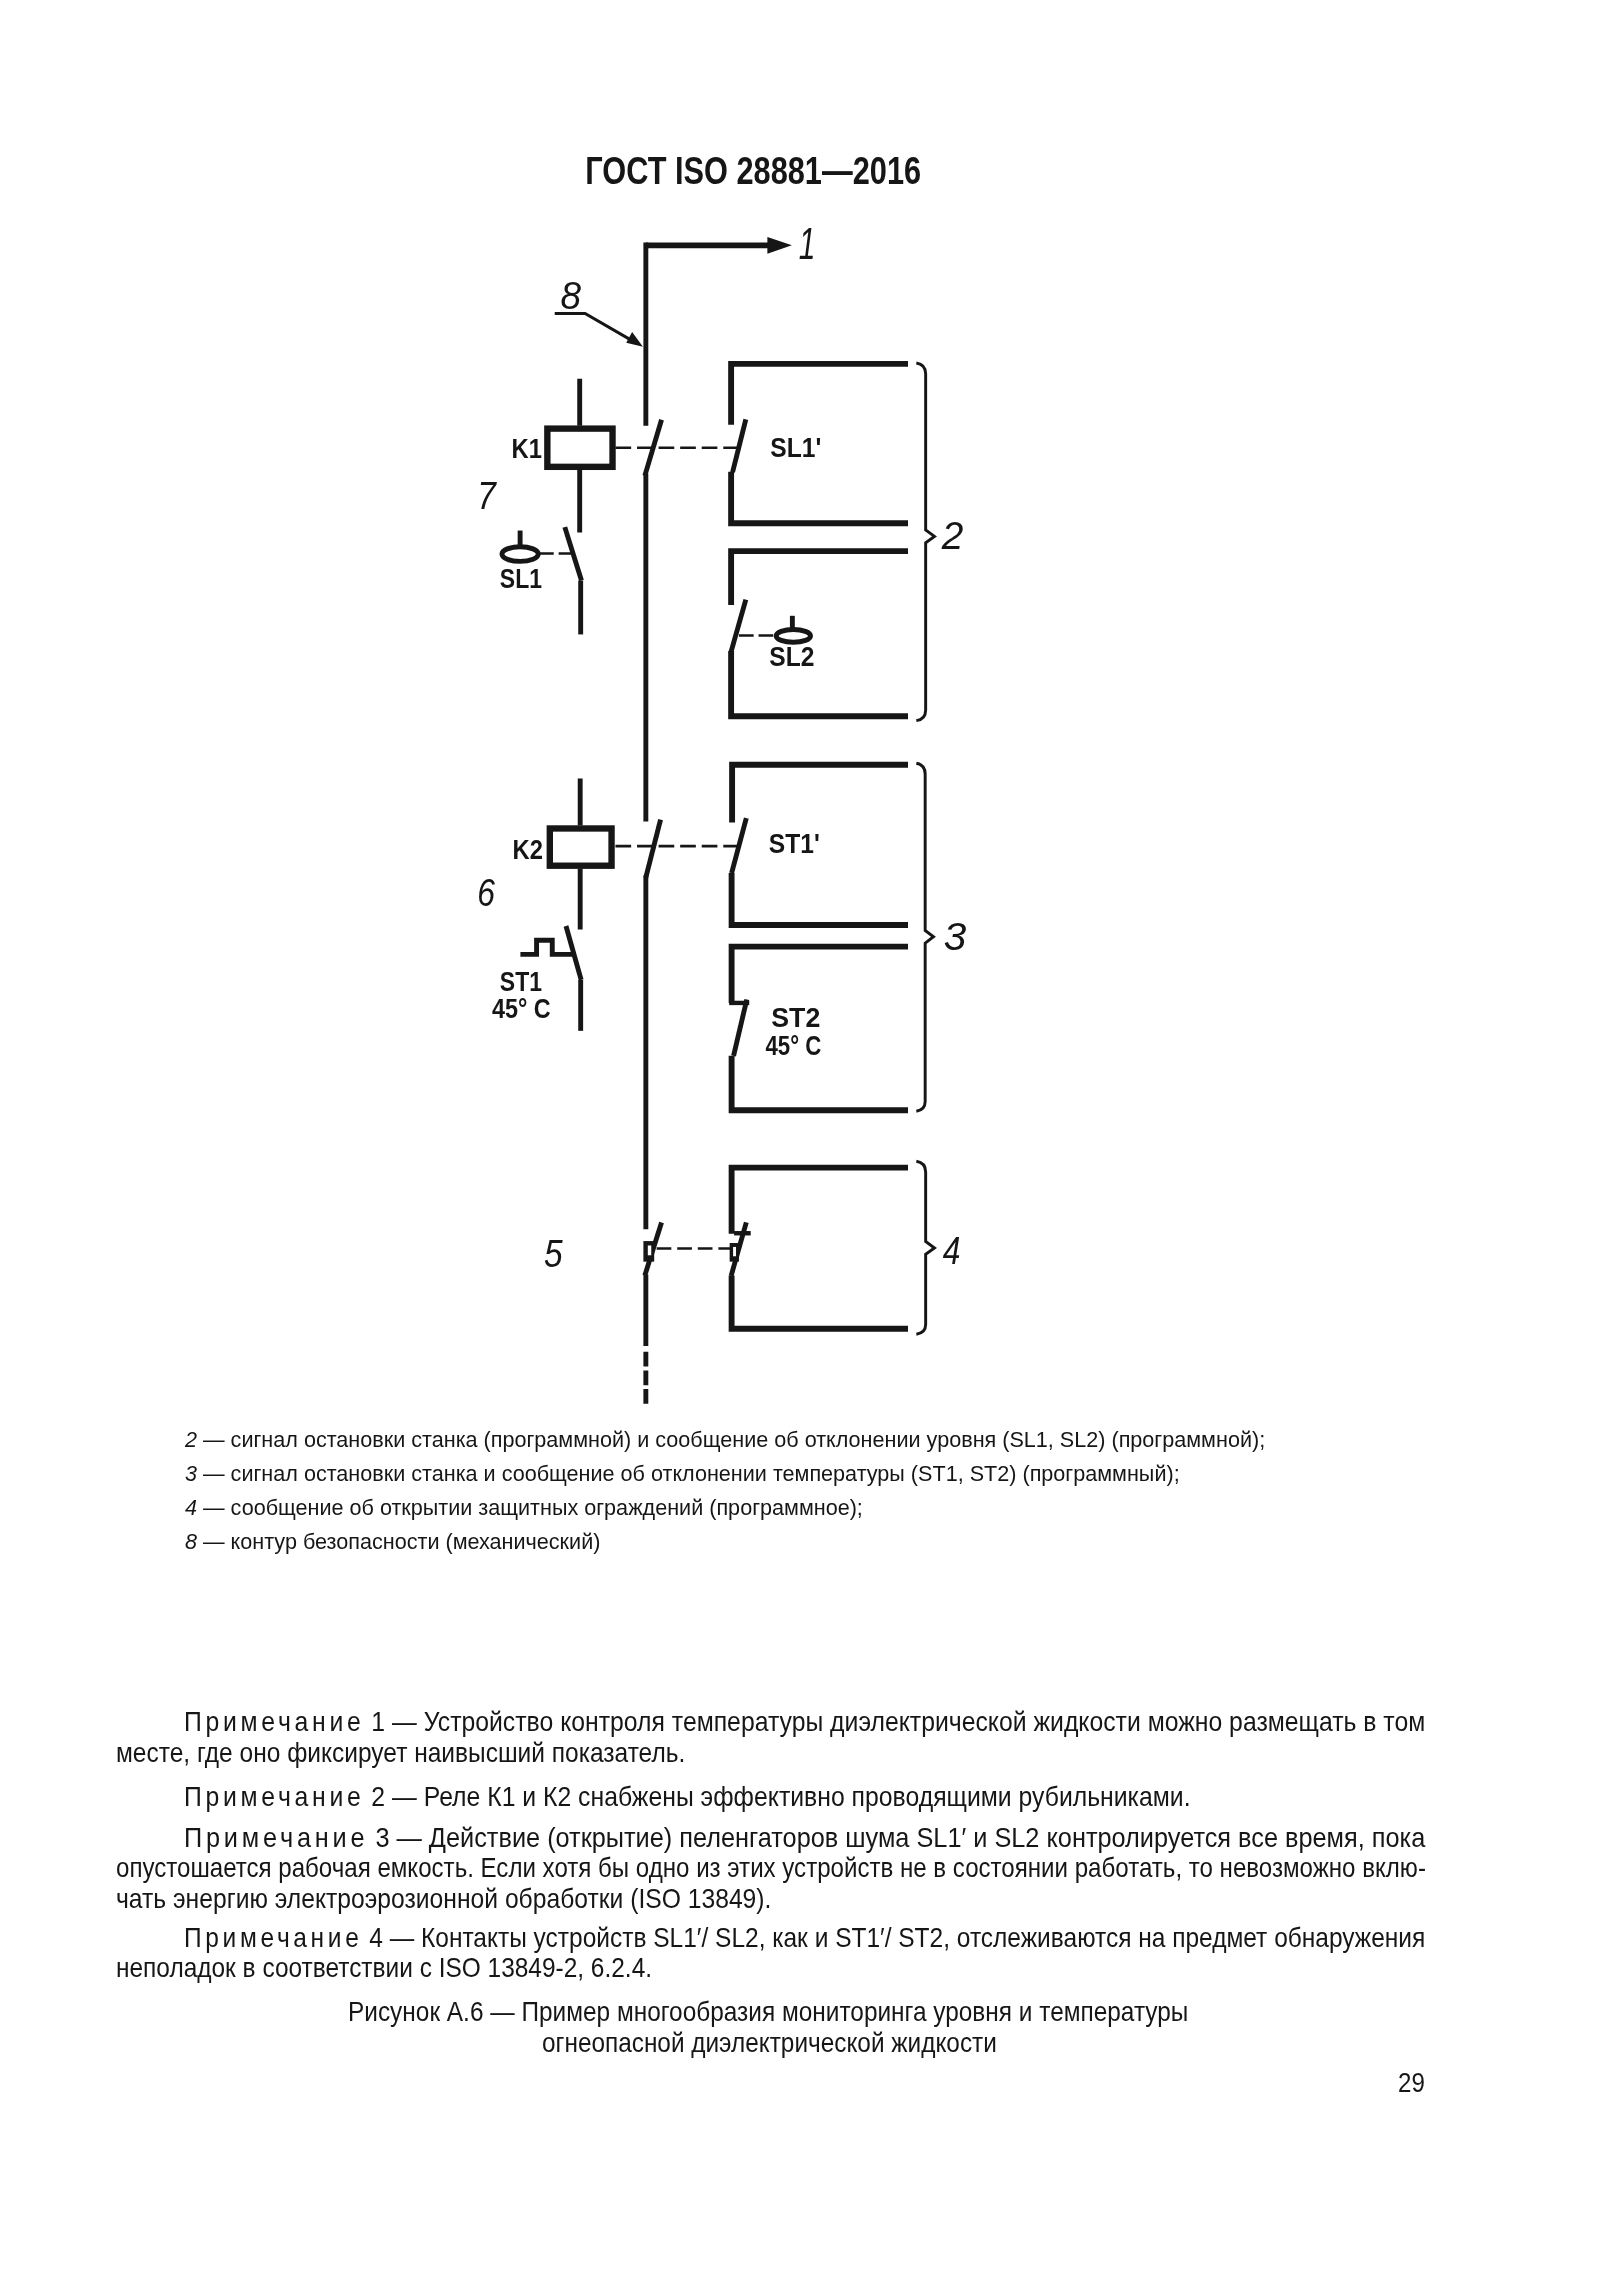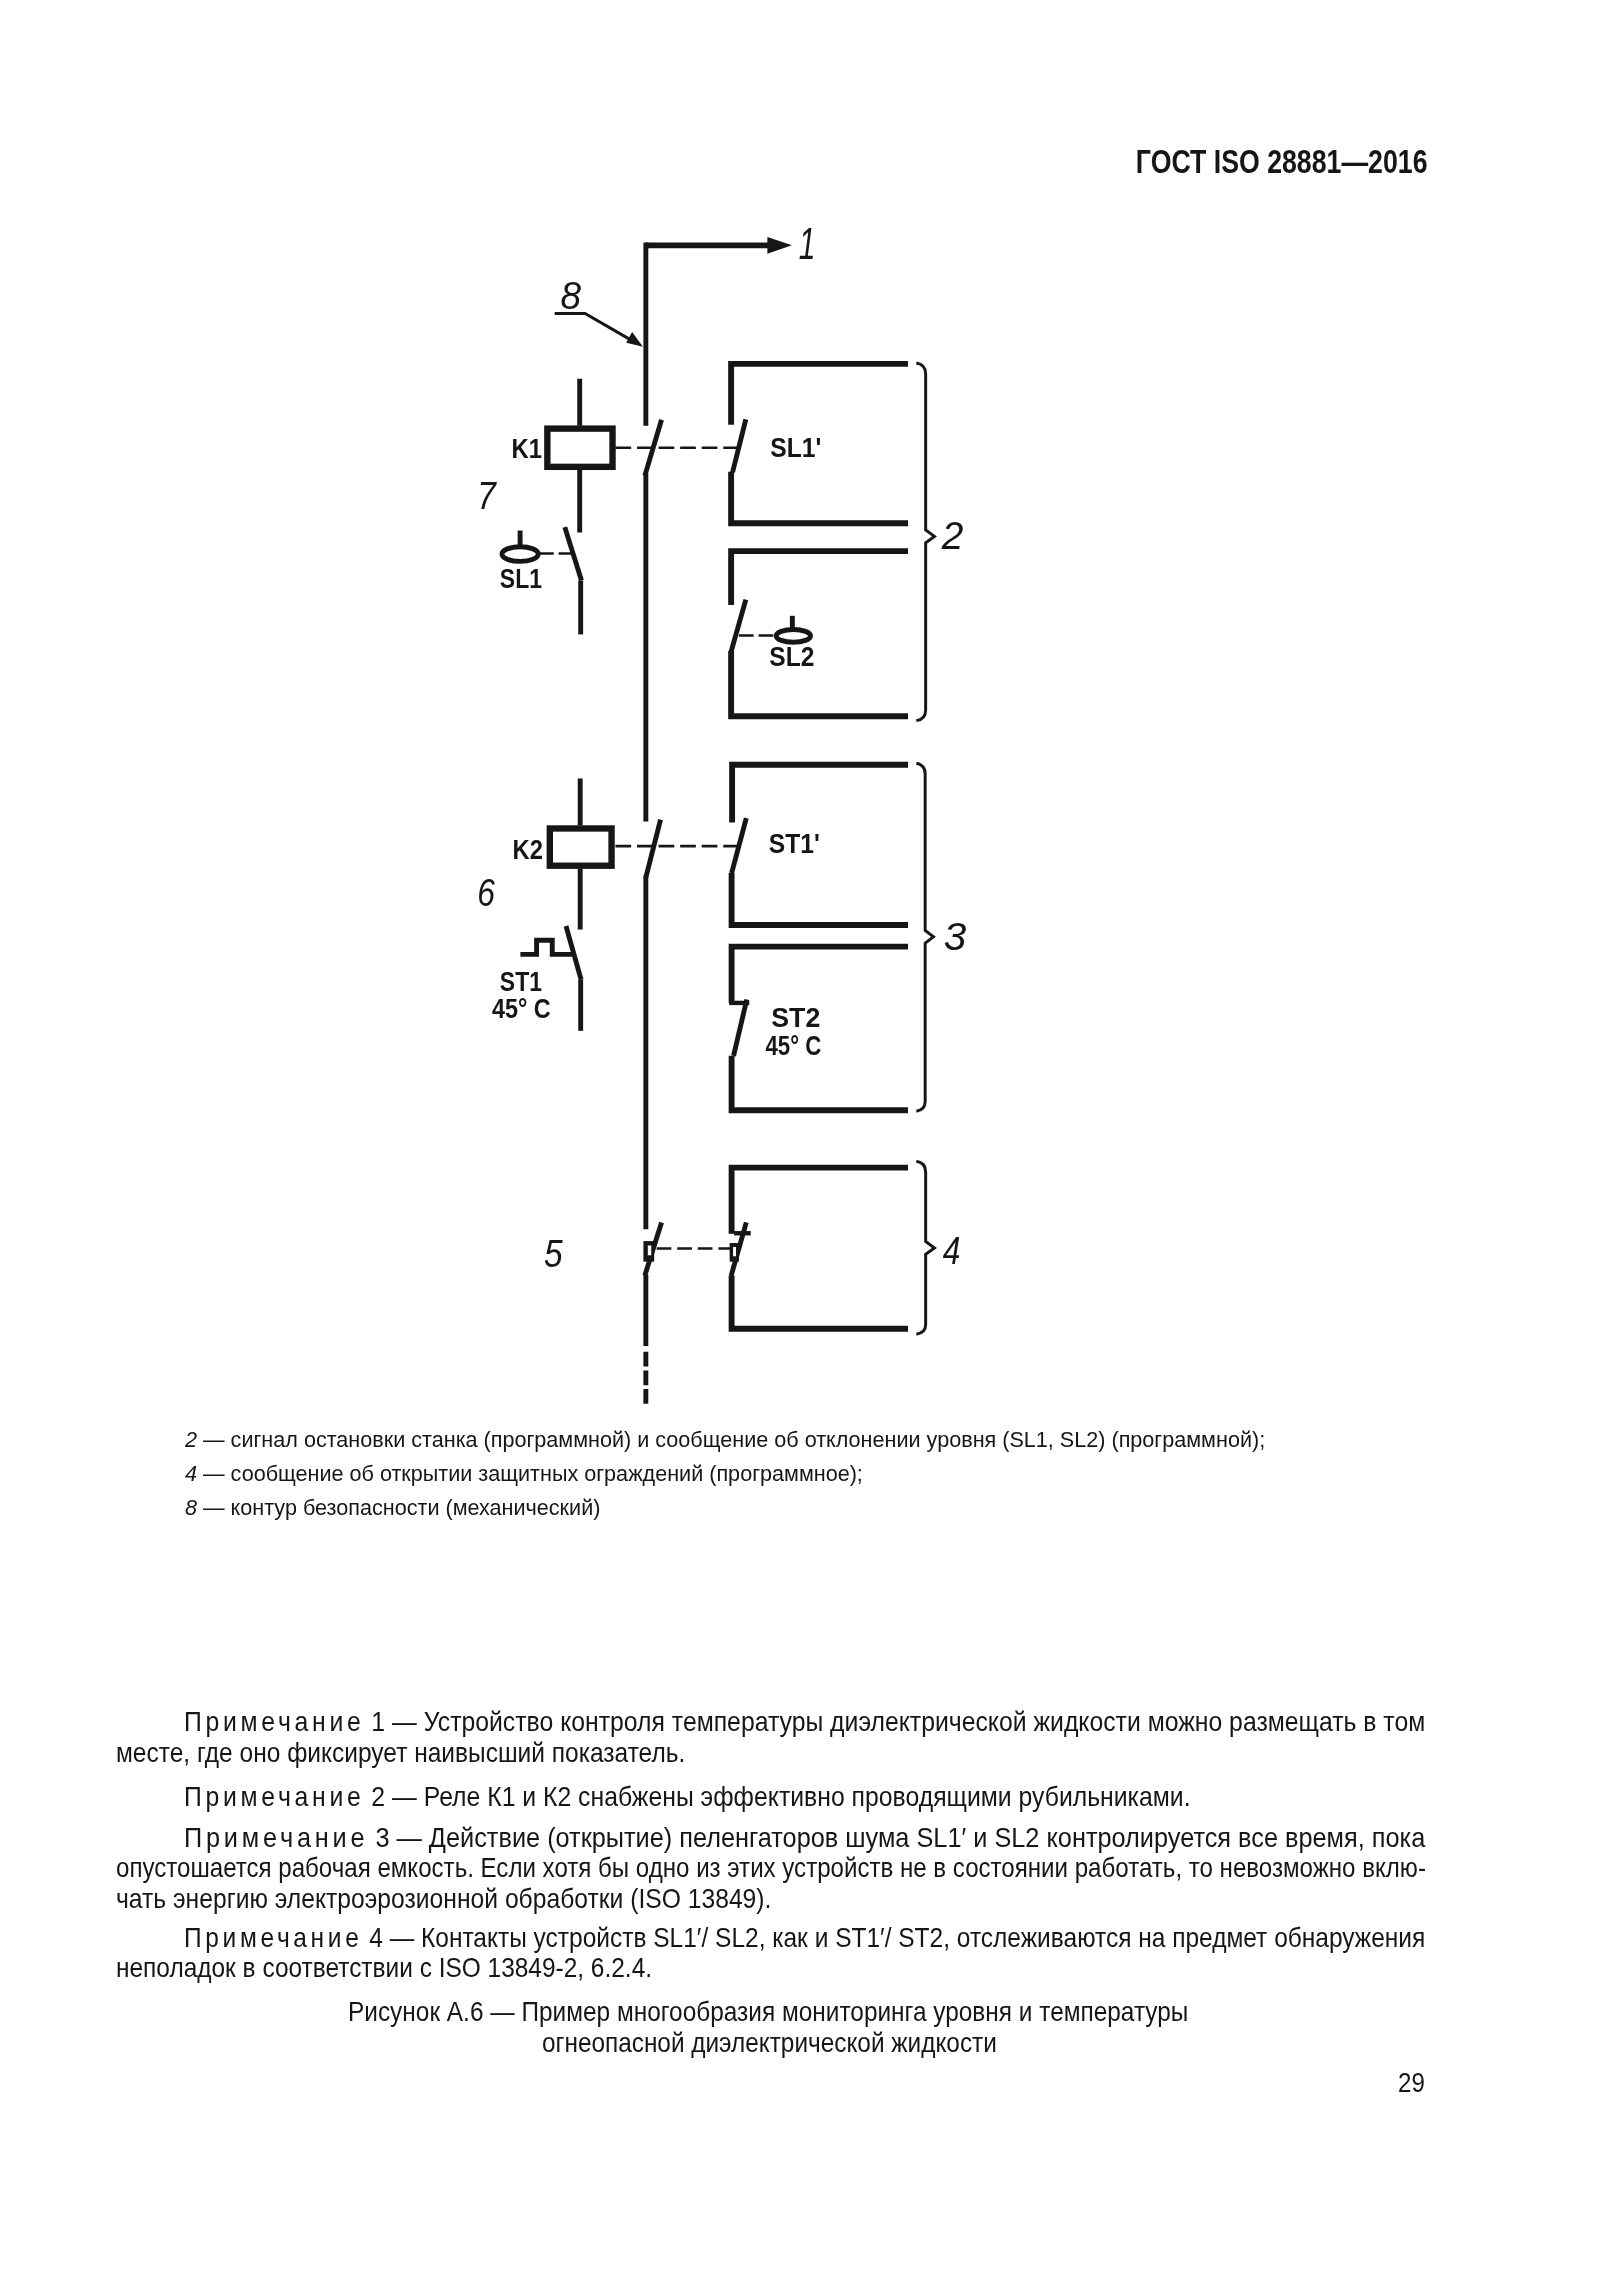--- a/index.html
+++ b/index.html
@@ -9,21 +9,21 @@
   .leg{font-size:21.6px;line-height:34px;white-space:nowrap;}
   .note{font-size:27.4px;line-height:30px;white-space:nowrap;transform-origin:left top;}
   .sp{letter-spacing:4.1px;}
   svg{position:absolute;left:0;top:0;}
   .dlbl{font:bold 29px "Liberation Sans",sans-serif;fill:#161616;}
   .num{font:italic 40px "Liberation Sans",sans-serif;fill:#161616;}
 </style>
 </head>
 <body>
 
-<div class="abs" style="left:0;top:143px;width:1427px;text-align:right;font-weight:bold;font-size:33px;"><span style="display:inline-block;transform:scaleX(0.809);transform-origin:right top;">ГОСТ ISO 28881—2016</span></div>
+<div class="abs" style="left:0;top:150px;width:1427px;text-align:center;font-weight:bold;font-size:38px;"><span style="display:inline-block;transform:scaleX(0.809);transform-origin:right top;">ГОСТ ISO 28881—2016</span></div>
 
 <svg width="1621" height="2293" viewBox="0 0 1654 2339">
 <g stroke="#161616" fill="none" stroke-width="5">
 
 <g>
 <path d="M659,247 V434 M659,483 V838 M659,893 V1254 M659,1300 V1373"></path>
 <path d="M659,1379 V1432" stroke-dasharray="15 4"></path>
 </g>
 
 <line x1="675" y1="428" x2="658" y2="485"></line>
@@ -143,20 +143,21 @@
 
 <g>
 <path d="M935,1184.5 Q944.5,1186 944.5,1195.5 L944.5,1266.5 L953.5,1273 L944.5,1279.5 L944.5,1351 Q944.5,1359.5 935,1361" stroke-width="3"></path>
 <text x="962" y="1289" class="num" stroke="none" textLength="18" lengthAdjust="spacingAndGlyphs">4</text>
 </g>
 </g>
 </svg>
 
 <div class="abs leg" style="left:185px;top:1423px;">
 <div><i>2</i> — сигнал остановки станка (программной) и сообщение об отклонении уровня (SL1, SL2) (программной);</div>
+<div><i>3</i> — сигнал остановки станка и сообщение об отклонении температуры (ST1, ST2) (программный);</div>
 <div><i>4</i> — сообщение об открытии защитных ограждений (программное);</div>
 <div><i>8</i> — контур безопасности (механический)</div>
 </div>
 
 <div class="abs note" style="left:184px;top:1707px;transform:scaleX(0.9044);"><span class="sp">Примечание</span> 1 — Устройство контроля температуры диэлектрической жидкости можно размещать в том</div>
 <div class="abs note" style="left:116px;top:1738px;transform:scaleX(0.895);">месте, где оно фиксирует наивысший показатель.</div>
 
 <div class="abs note" style="left:184px;top:1782px;transform:scaleX(0.9045);"><span class="sp">Примечание</span> 2 — Реле К1 и К2 снабжены эффективно проводящими рубильниками.</div>
 
 <div class="abs note" style="left:184px;top:1823px;transform:scaleX(0.924);"><span class="sp">Примечание</span> 3 — Действие (открытие) пеленгаторов шума SL1′ и SL2 контролируется все время, пока</div>

